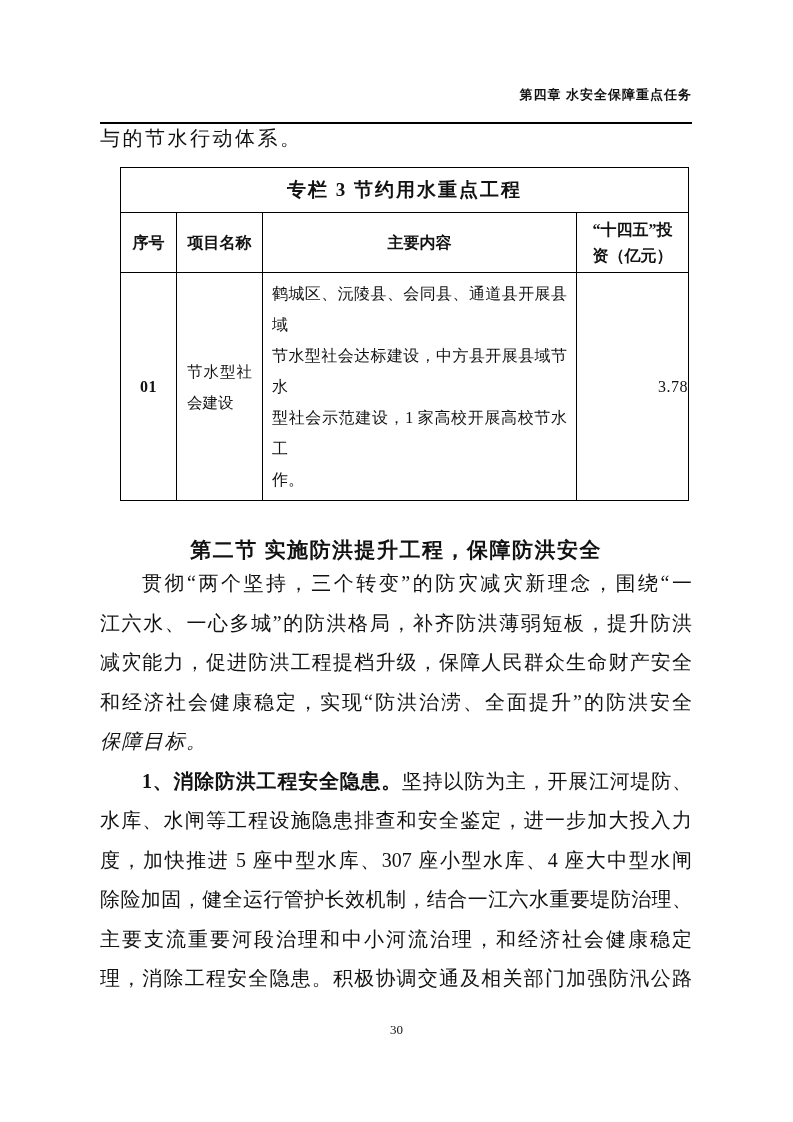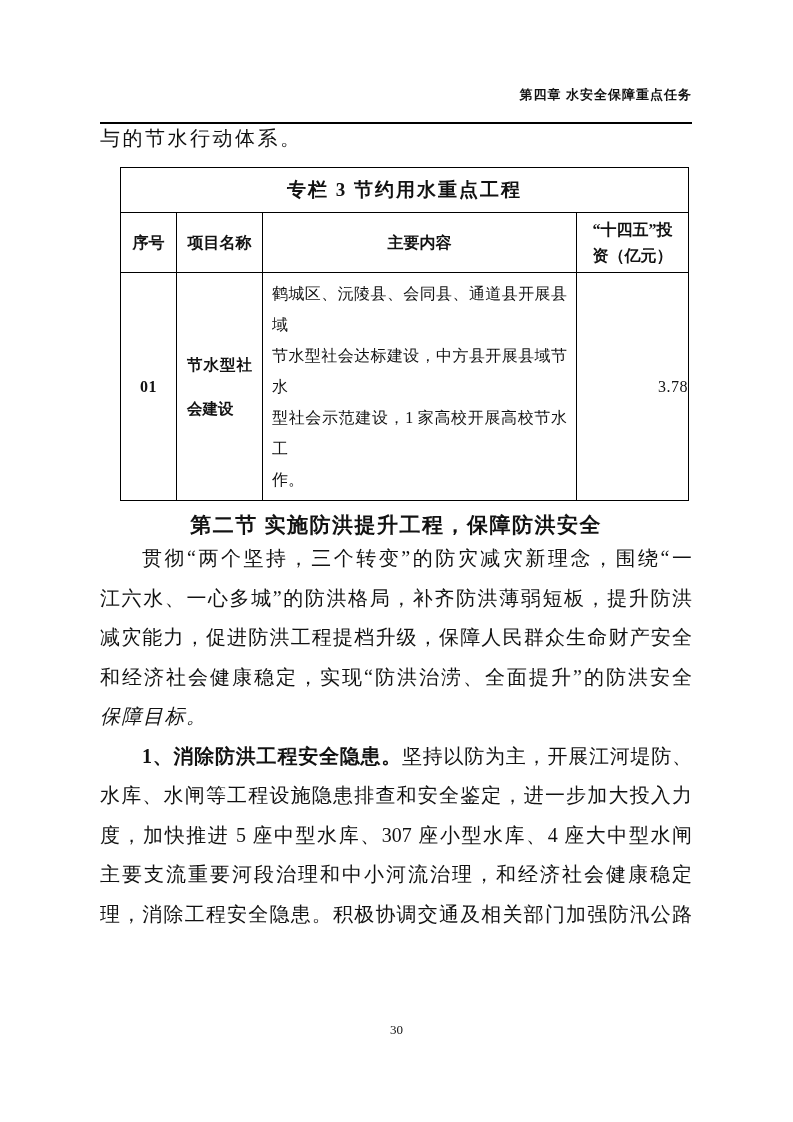--- a/index.html
+++ b/index.html
@@ -33,29 +33,29 @@
     width:568px;
     border-collapse:collapse;
     table-layout:fixed;
     border:1.5px solid #000;
   }
   .panel-table td { border:1px solid #000; vertical-align:middle; }
   .t-title-cell { height:45px; text-align:center; font-weight:700; font-size:19px; letter-spacing:2px; }
   .t-head td { height:60px; text-align:center; font-weight:700; font-size:16px; line-height:26px; }
   .t-body td { height:127px; }
   .cell-no { text-align:center; font-weight:700; font-size:16px; letter-spacing:0.5px; }
-  .cell-name { padding:0 10px; font-size:15.5px; line-height:44px; text-align:justify;font-weight:bold; }
+  .cell-name { padding:0 10px; font-size:15.5px; line-height:31px; text-align:justify; }
   .cell-content { padding:5px 9px 5px 9px; font-size:16px; vertical-align:middle; }
   .cell-content .cline { line-height:31px; text-align:justify; text-align-last:justify; }
   .cell-content .cline.last { text-align-last:left; }
   .cell-invest { text-align:right; font-size:16px; letter-spacing:0.5px; }
 
   
   .section-title {
-    margin-top:10px;
+    margin-top:35px;
     text-align:center;
     font-weight:700;
     font-size:21px;
     letter-spacing:1.5px;
   }
 
   
   .para-block { font-size:20px; }
   .pline { line-height:39.5px; text-align:justify; text-align-last:justify; }
   .pline.indent { padding-left:42px; }
@@ -119,19 +119,20 @@
     <div class="pline">江六水、一心多城”的防洪格局，补齐防洪薄弱短板，提升防洪</div>
     <div class="pline">减灾能力，促进防洪工程提档升级，保障人民群众生命财产安全</div>
     <div class="pline">和经济社会健康稳定，实现“防洪治涝、全面提升”的防洪安全</div>
     <div class="pline plain-end">保障目标。</div>
 
     <div class="pline indent">
       <span class="lead-bold">1、消除防洪工程安全隐患。</span><span>坚持以防为主，开展江河堤防、</span>
     </div>
     <div class="pline">水库、水闸等工程设施隐患排查和安全鉴定，进一步加大投入力</div>
     <div class="pline">度，加快推进 5 座中型水库、307 座小型水库、4 座大中型水闸</div>
+    <div class="pline">除险加固，健全运行管护长效机制，结合一江六水重要堤防治理、</div>
     <div class="pline">主要支流重要河段治理和中小河流治理，和经济社会健康稳定</div>
     <div class="pline">理，消除工程安全隐患。积极协调交通及相关部门加强防汛公路</div>
   </div>
 
 </div>
 
 <div class="page-number">30</div>
 
 </body></html>

